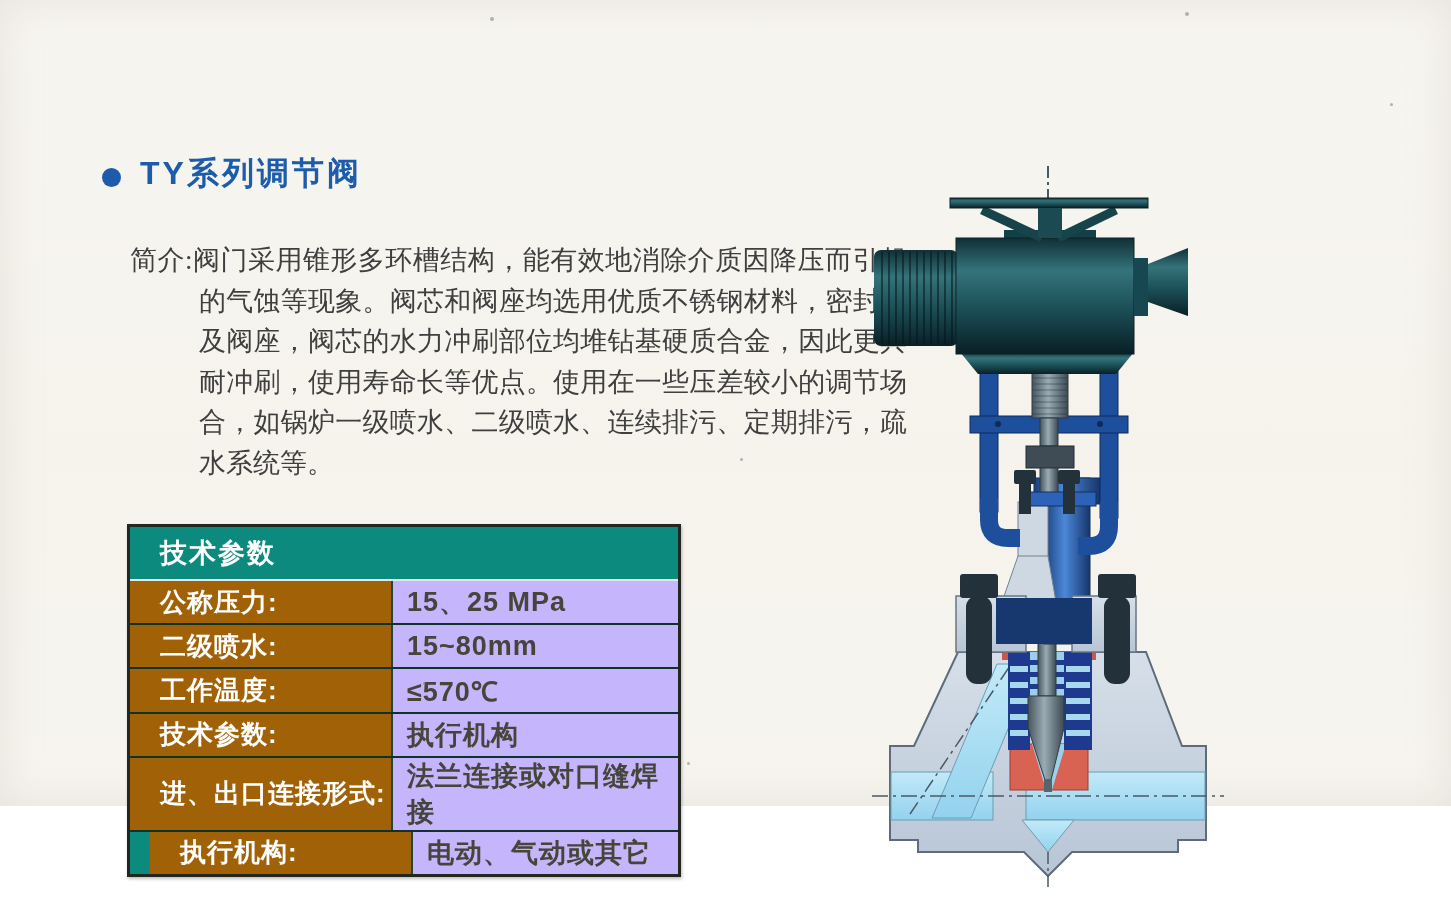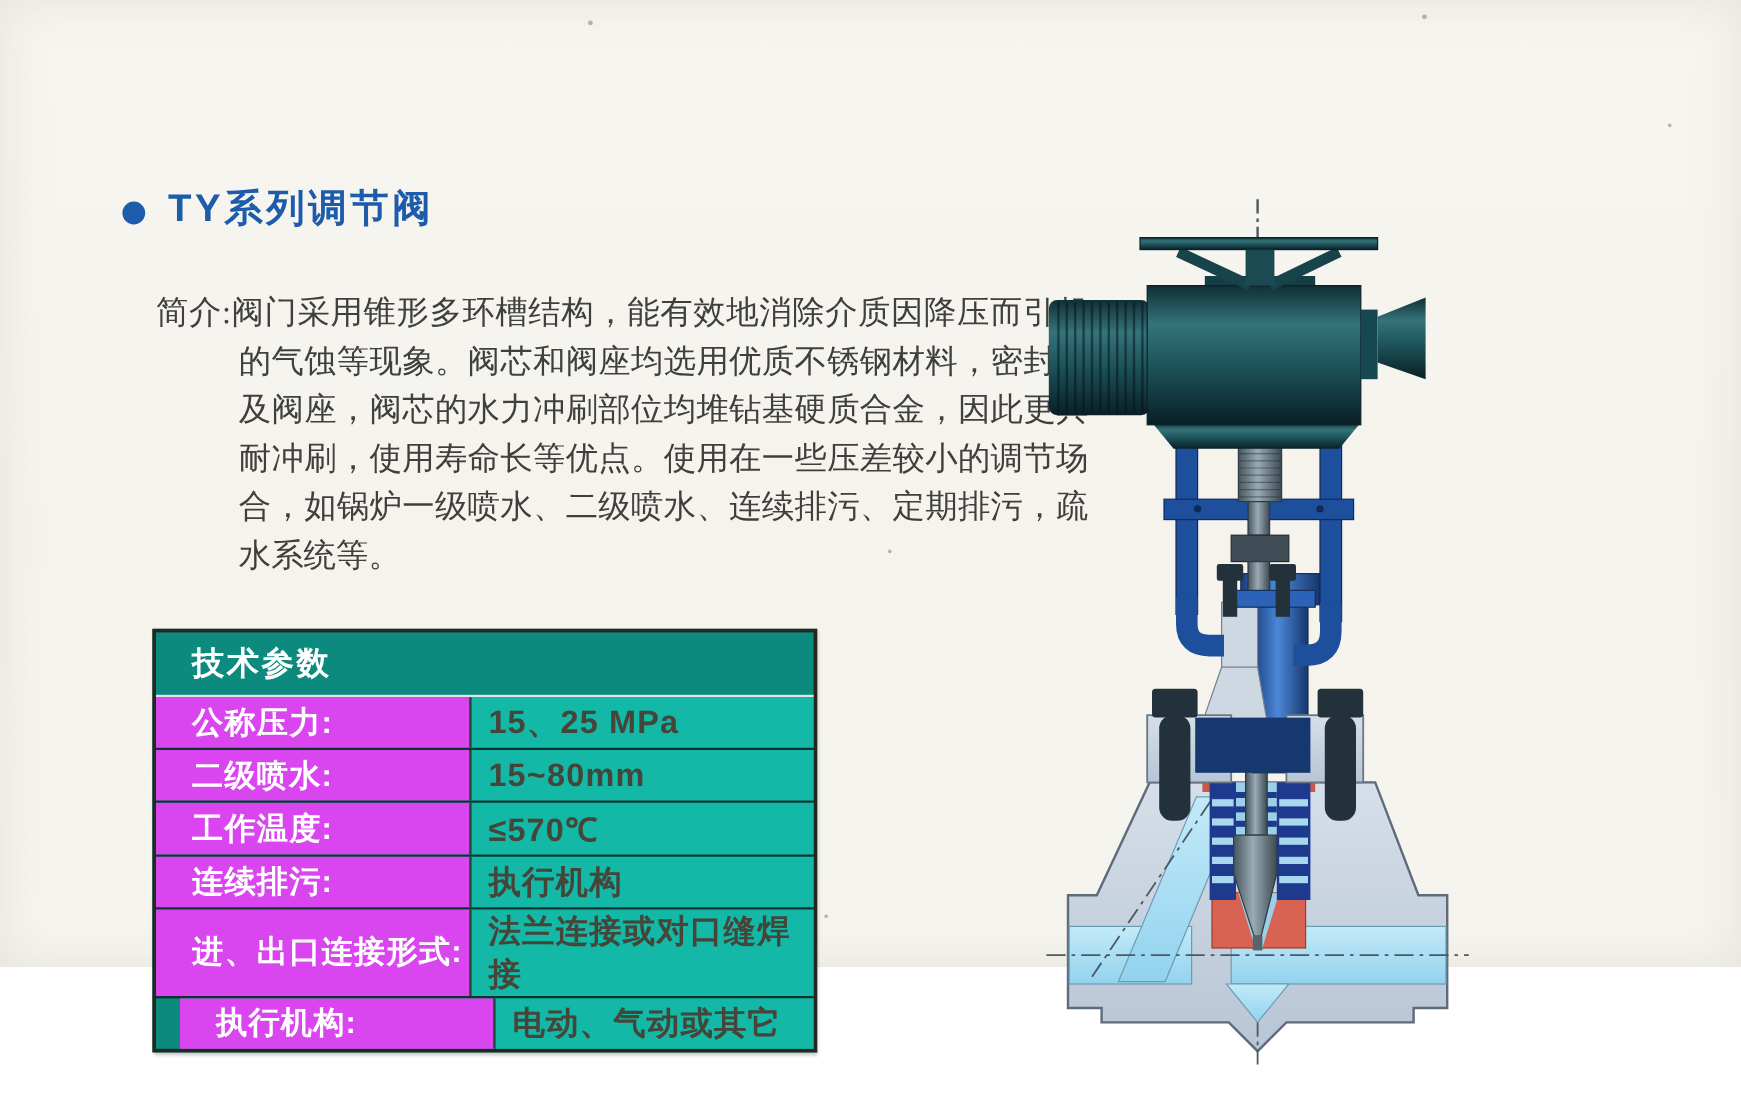--- a/index.html
+++ b/index.html
@@ -20,22 +20,22 @@
   
   .spec-table{position:absolute;left:127px;top:524px;width:548px;height:347px;
               border:3px solid #23271f;background:#0b8a7d;display:flex;flex-direction:column;
               box-shadow:1px 2px 3px rgba(0,0,0,.25);}
   .spec-header{height:52px;flex:none;display:flex;align-items:center;padding-left:30px;
                color:#ffffff;font-size:27px;font-weight:bold;letter-spacing:2px;
                border-bottom:2px solid #e5e5e5;}
   .spec-row{flex:1;display:grid;grid-template-columns:261px 1fr;border-bottom:2px solid #0d332c;}
   .spec-row:last-child{border-bottom:none;padding-left:20px;}
   .spec-label{display:flex;align-items:center;padding-left:30px;color:#ffffff;
-              font-size:26px;font-weight:bold;letter-spacing:1px;background:#d946ef;}
-  .spec-value{display:flex;align-items:center;padding-left:14px;background:#14b8a6;
+              font-size:26px;font-weight:bold;letter-spacing:1px;background:#a16207;}
+  .spec-value{display:flex;align-items:center;padding-left:14px;background:#c4b5fd;
               color:#45453a;font-size:27px;font-weight:bold;letter-spacing:1px;
               border-left:2px solid #23443c;}
   
   .valve{position:absolute;left:855px;top:150px;width:392px;height:748px;}
   
   .speck{position:absolute;border-radius:50%;background:#6f6f6f;opacity:.5;}
 </style>
 </head>
 <body>
 
@@ -57,21 +57,21 @@
     </div>
     <div class="spec-row">
       <div class="spec-label">二级喷水:</div>
       <div class="spec-value">15~80mm</div>
     </div>
     <div class="spec-row">
       <div class="spec-label">工作温度:</div>
       <div class="spec-value">≤570℃</div>
     </div>
     <div class="spec-row">
-      <div class="spec-label">连续排污:</div>
+      <div class="spec-label">技术参数:</div>
       <div class="spec-value">执行机构</div>
     </div>
     <div class="spec-row">
       <div class="spec-label">进、出口连接形式:</div>
       <div class="spec-value">法兰连接或对口缝焊接</div>
     </div>
     <div class="spec-row">
       <div class="spec-label">执行机构:</div>
       <div class="spec-value">电动、气动或其它</div>
     </div>

